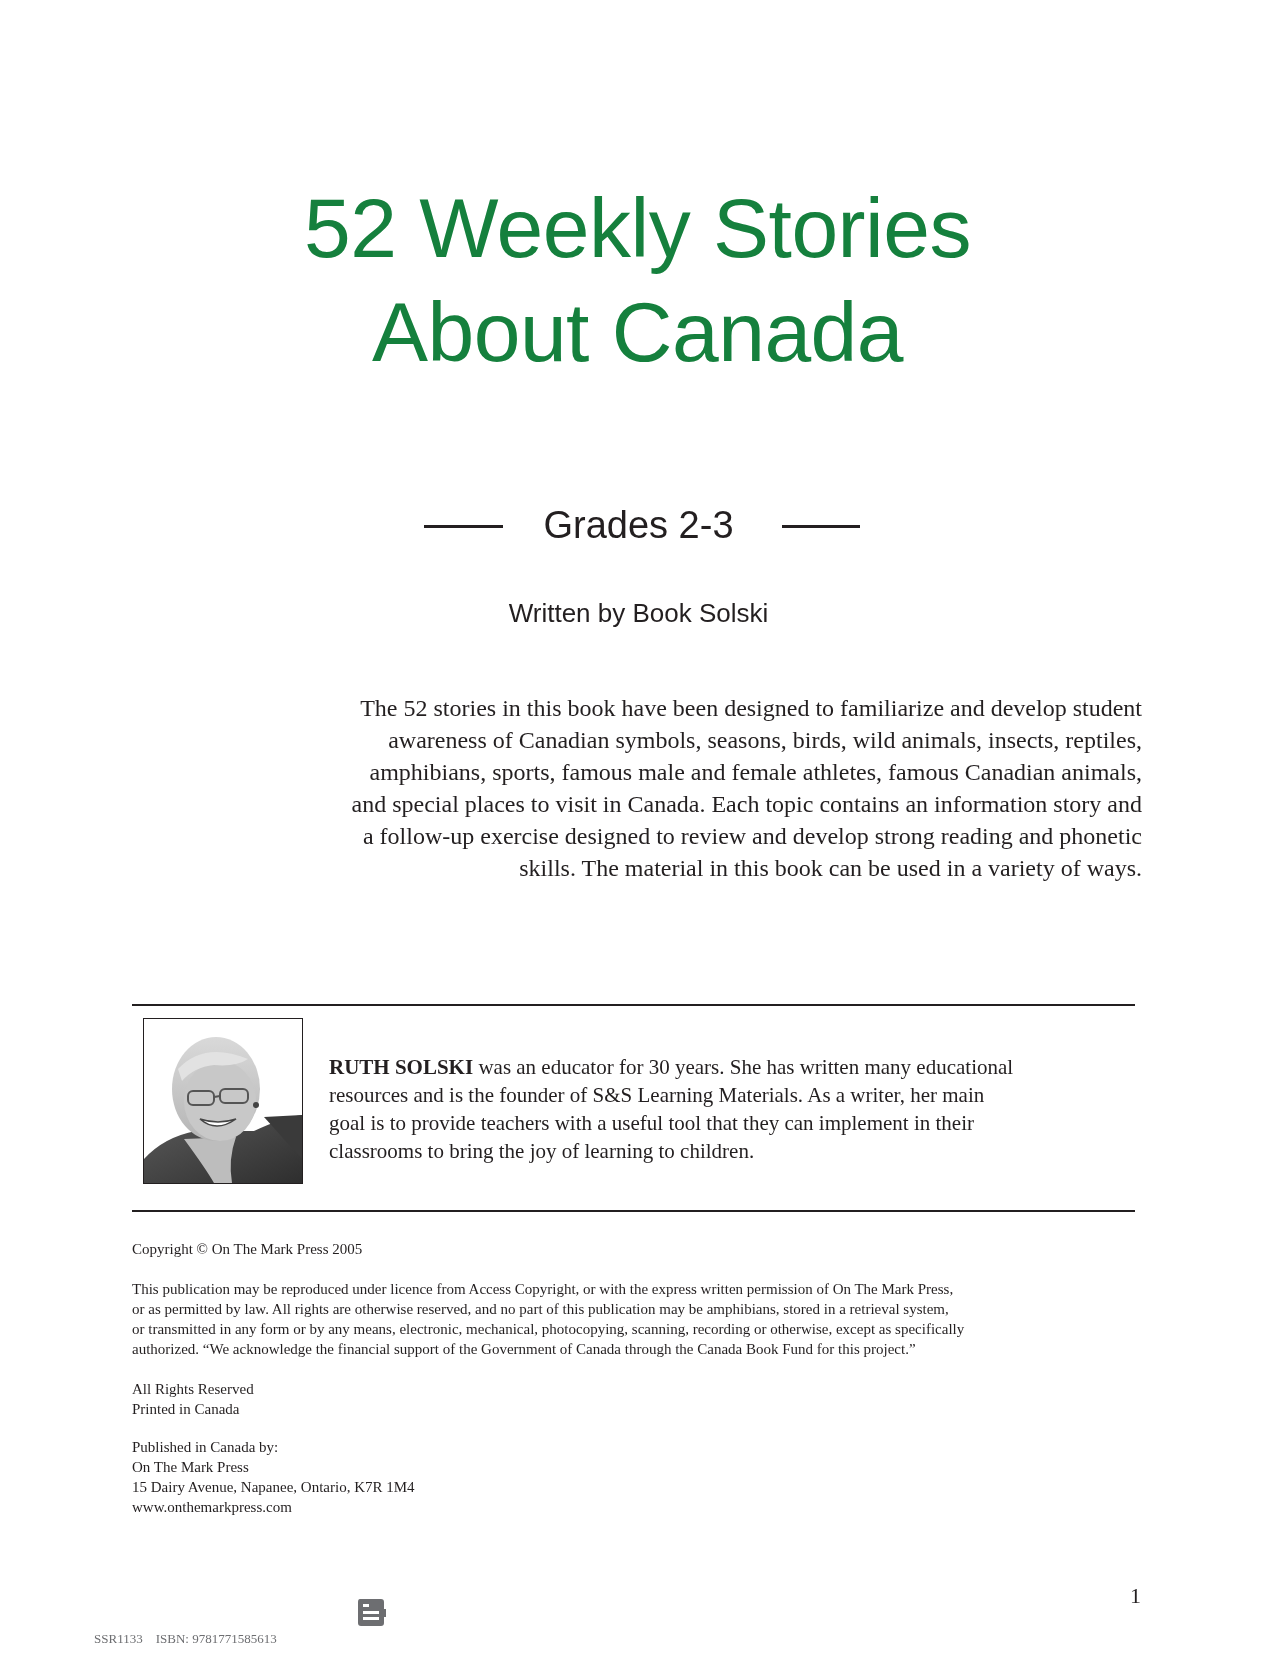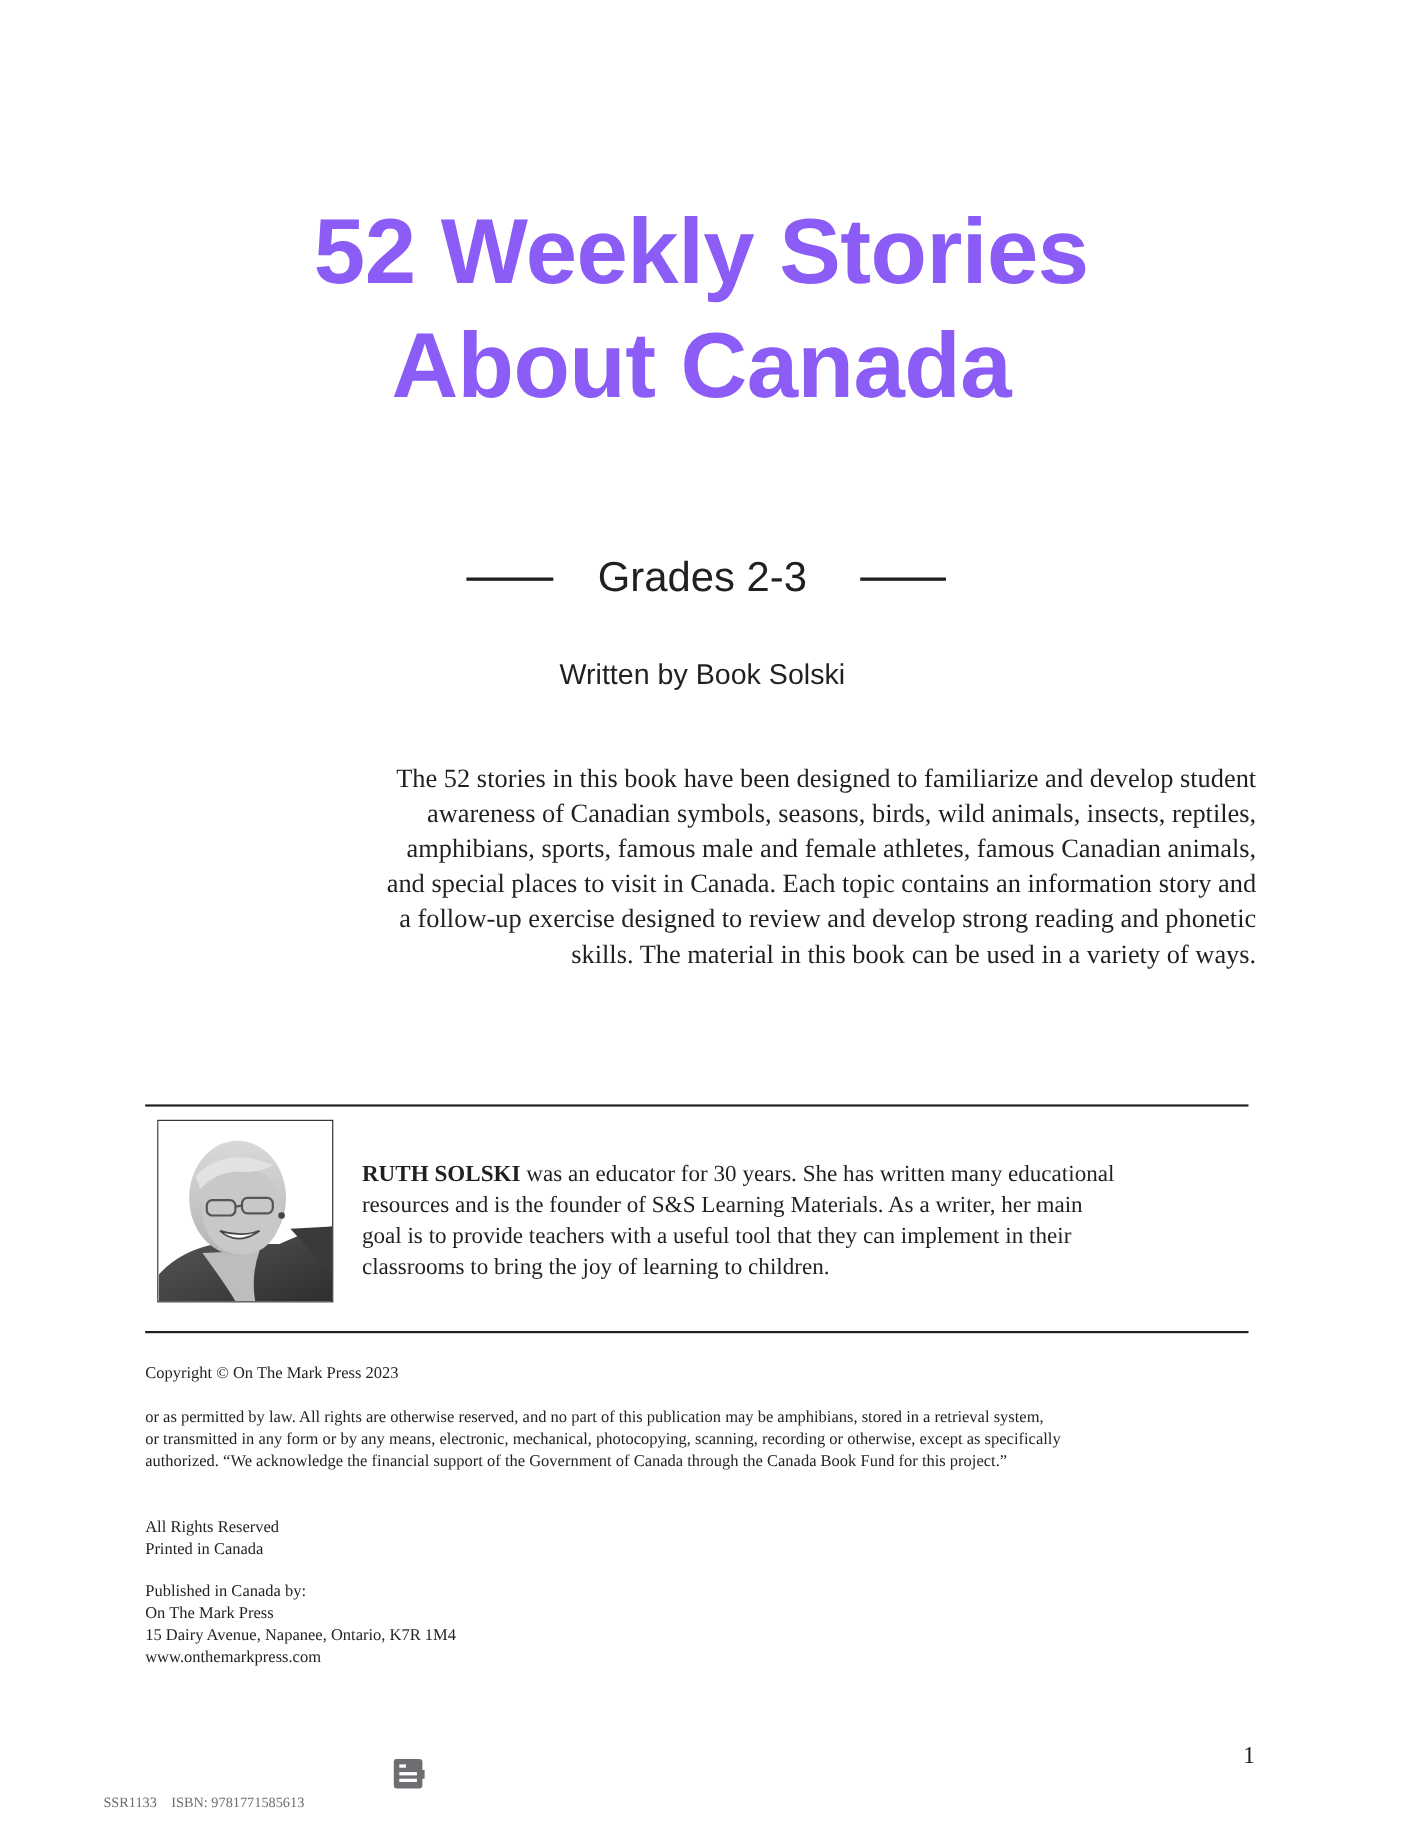--- a/index.html
+++ b/index.html
@@ -1,21 +1,21 @@
 <!DOCTYPE html>
 <html><head>
 <meta charset="utf-8">
 <style>
   html, body { margin: 0; padding: 0; background: #ffffff; }
   body { width: 1275px; height: 1662px; position: relative; overflow: hidden; color: #231f20; }
   .abs { position: absolute; }
   .sans { font-family: "Liberation Sans", "DejaVu Sans", sans-serif; }
   .serif { font-family: "Liberation Serif", "DejaVu Serif", serif; }
 
-  .title-line { left: 0; width: 1275px; text-align: center; font-weight: bold; font-size: 84px; line-height: 84px; letter-spacing: -0.5px; color: #8b5cf6; white-space: nowrap; }
+  .title-line { left: 0; width: 1275px; text-align: center; font-weight: normal; font-size: 84px; line-height: 84px; letter-spacing: -0.5px; color: #15803d; white-space: nowrap; }
   #title-1 { top: 186px; }
   #title-2 { top: 290px; text-align: center; }
 
   .dash { height: 3px; background: #231f20; top: 525px; }
   #dash-left { left: 424px; width: 79px; }
   #dash-right { left: 782px; width: 78px; }
   #grades { top: 505px; left: 0; width: 1275px; text-align: center; font-size: 38px; line-height: 40px; padding-left: 2px; box-sizing: border-box; }
   #author { top: 598px; left: 0; width: 1275px; text-align: center; font-size: 26px; line-height: 30px; padding-left: 2px; box-sizing: border-box; }
 
   #intro { top: 692px; left: 132px; width: 1010px; font-size: 24px; line-height: 32px; text-align: right; }
@@ -92,23 +92,24 @@
 
 <div id="bio" class="abs serif">
   <div><span class="bold">RUTH SOLSKI</span><span> was an educator for 30 years. She has written many educational</span></div>
   <div>resources and is the founder of S&amp;S Learning Materials. As a writer, her main</div>
   <div>goal is to provide teachers with a useful tool that they can implement in their</div>
   <div>classrooms to bring the joy of learning to children.</div>
 </div>
 
 <div id="rule-bottom" class="abs rule"></div>
 
-<div id="copyright" class="abs serif small">Copyright © On The Mark Press 2023</div>
+<div id="copyright" class="abs serif small">Copyright © On The Mark Press 2005</div>
 
 <div id="license" class="abs serif small">
+  <div>This publication may be reproduced under licence from Access Copyright, or with the express written permission of On The Mark Press,</div>
   <div>or as permitted by law. All rights are otherwise reserved, and no part of this publication may be amphibians, stored in a retrieval system,</div>
   <div>or transmitted in any form or by any means, electronic, mechanical, photocopying, scanning, recording or otherwise, except as specifically</div>
   <div>authorized. “We acknowledge the financial support of the Government of Canada through the Canada Book Fund for this project.”</div>
 </div>
 
 <div id="rights" class="abs serif small">
   <div>All Rights Reserved</div>
   <div>Printed in Canada</div>
 </div>
 

